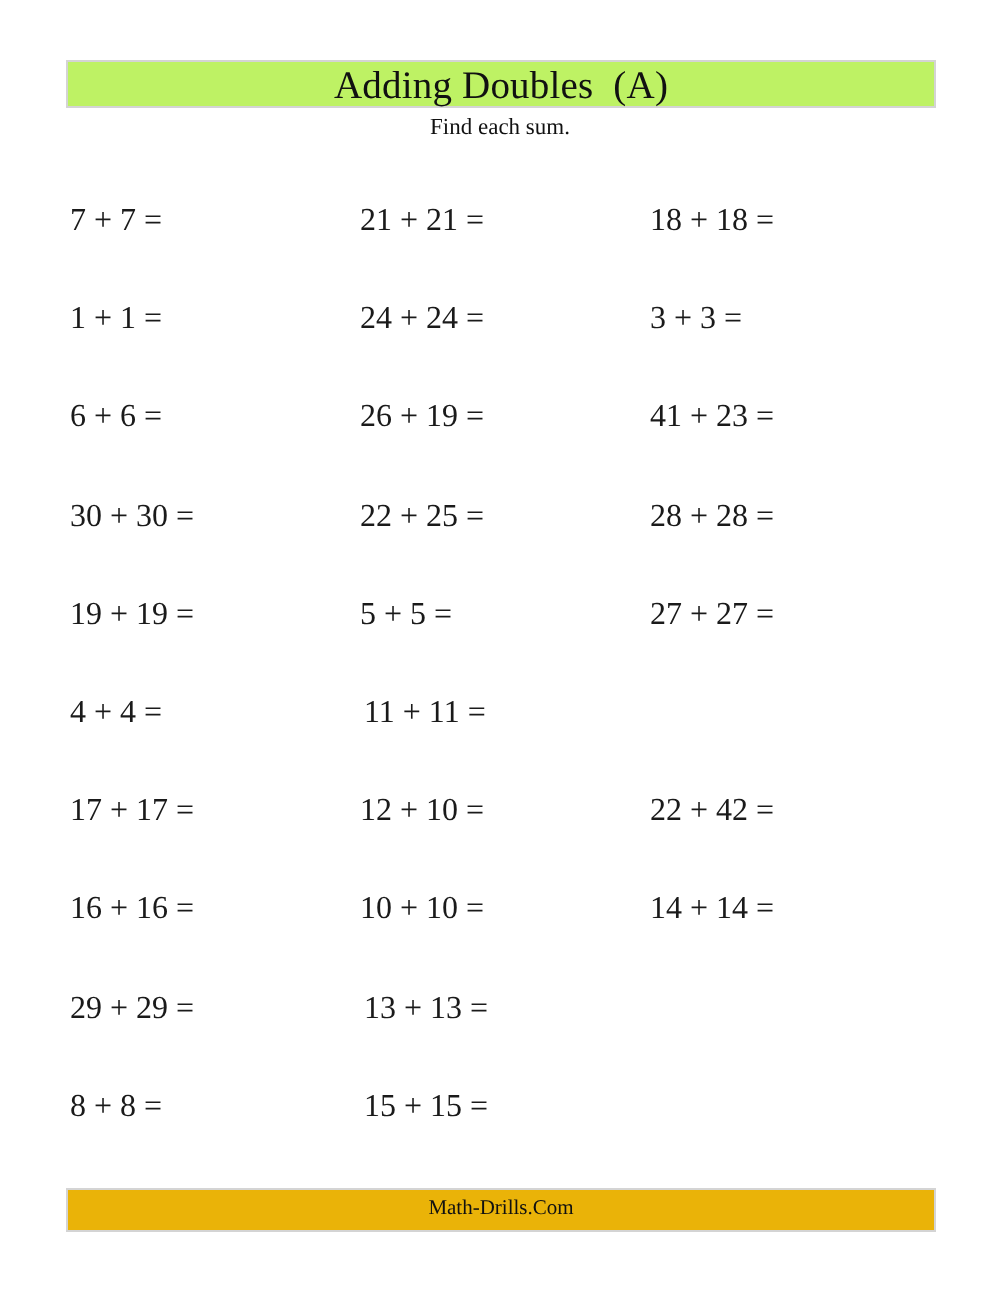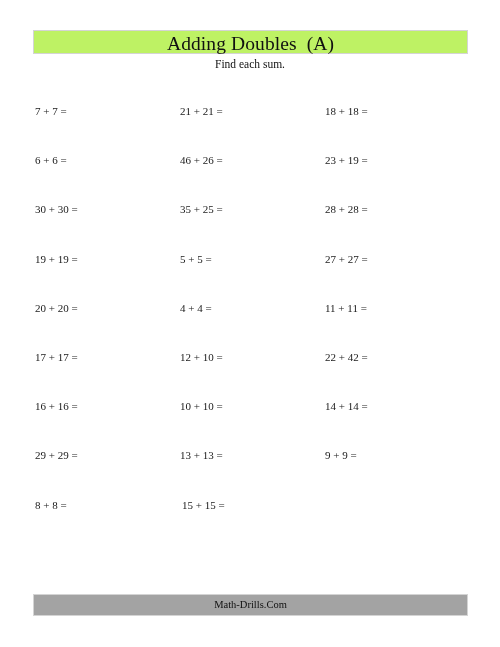--- a/index.html
+++ b/index.html
@@ -66,40 +66,40 @@
     left: 33px;
     top: 104px;
     width: 435px;
   }
   .row {
     display: flex;
     height: 49.2px;
   }
   .cell {
     width: 147px;
-    font-size: 11px;
+    font-size: 16px;
     line-height: 14px;
     color: #1a1a1a;
     white-space: pre;
   }
   .cell .q {
     display: inline-block;
     padding-left: 2px;
   }
 
   
   .footer-box {
     position: absolute;
     left: 33px;
     top: 594px;
     width: 435px;
     height: 22px;
     box-sizing: border-box;
     border: 1px solid #d4d4d4;
-    background: #a3a3a3;
+    background: #eab308;
     display: flex;
     align-items: center;
     justify-content: center;
   }
   .footer-text {
     font-size: 10.5px;
     line-height: 1;
     color: #111111;
   }
 </style>
@@ -114,53 +114,56 @@
 
   <div class="subtitle">Find each sum.</div>
 
   <div class="grid">
       <div class="row">
         <div class="cell"><span class="q">7 + 7 =</span></div>
         <div class="cell"><span class="q">21 + 21 =</span></div>
         <div class="cell"><span class="q">18 + 18 =</span></div>
       </div>
       <div class="row">
+        <div class="cell"><span class="q">1 + 1 =</span></div>
+        <div class="cell"><span class="q">24 + 24 =</span></div>
+        <div class="cell"><span class="q">3 + 3 =</span></div>
+      </div>
+      <div class="row">
         <div class="cell"><span class="q">6 + 6 =</span></div>
-        <div class="cell"><span class="q">46 + 26 =</span></div>
-        <div class="cell"><span class="q">23 + 19 =</span></div>
+        <div class="cell"><span class="q">26 + 19 =</span></div>
+        <div class="cell"><span class="q">41 + 23 =</span></div>
       </div>
       <div class="row">
         <div class="cell"><span class="q">30 + 30 =</span></div>
-        <div class="cell"><span class="q">35 + 25 =</span></div>
+        <div class="cell"><span class="q">22 + 25 =</span></div>
         <div class="cell"><span class="q">28 + 28 =</span></div>
       </div>
       <div class="row">
         <div class="cell"><span class="q">19 + 19 =</span></div>
         <div class="cell"><span class="q">5 + 5 =</span></div>
         <div class="cell"><span class="q">27 + 27 =</span></div>
       </div>
       <div class="row">
-        <div class="cell"><span class="q">20 + 20 =</span></div>
         <div class="cell"><span class="q">4 + 4 =</span></div>
         <div class="cell"><span class="q">11 + 11 =</span></div>
       </div>
       <div class="row">
         <div class="cell"><span class="q">17 + 17 =</span></div>
         <div class="cell"><span class="q">12 + 10 =</span></div>
         <div class="cell"><span class="q">22 + 42 =</span></div>
       </div>
       <div class="row">
         <div class="cell"><span class="q">16 + 16 =</span></div>
         <div class="cell"><span class="q">10 + 10 =</span></div>
         <div class="cell"><span class="q">14 + 14 =</span></div>
       </div>
       <div class="row">
         <div class="cell"><span class="q">29 + 29 =</span></div>
         <div class="cell"><span class="q">13 + 13 =</span></div>
-        <div class="cell"><span class="q">9 + 9 =</span></div>
       </div>
       <div class="row">
         <div class="cell"><span class="q">8 + 8 =</span></div>
         <div class="cell"><span class="q">15 + 15 =</span></div>
       </div>
     </div>
 
   <div class="footer-box">
     <span class="footer-text">Math-Drills.Com</span>
   </div>

